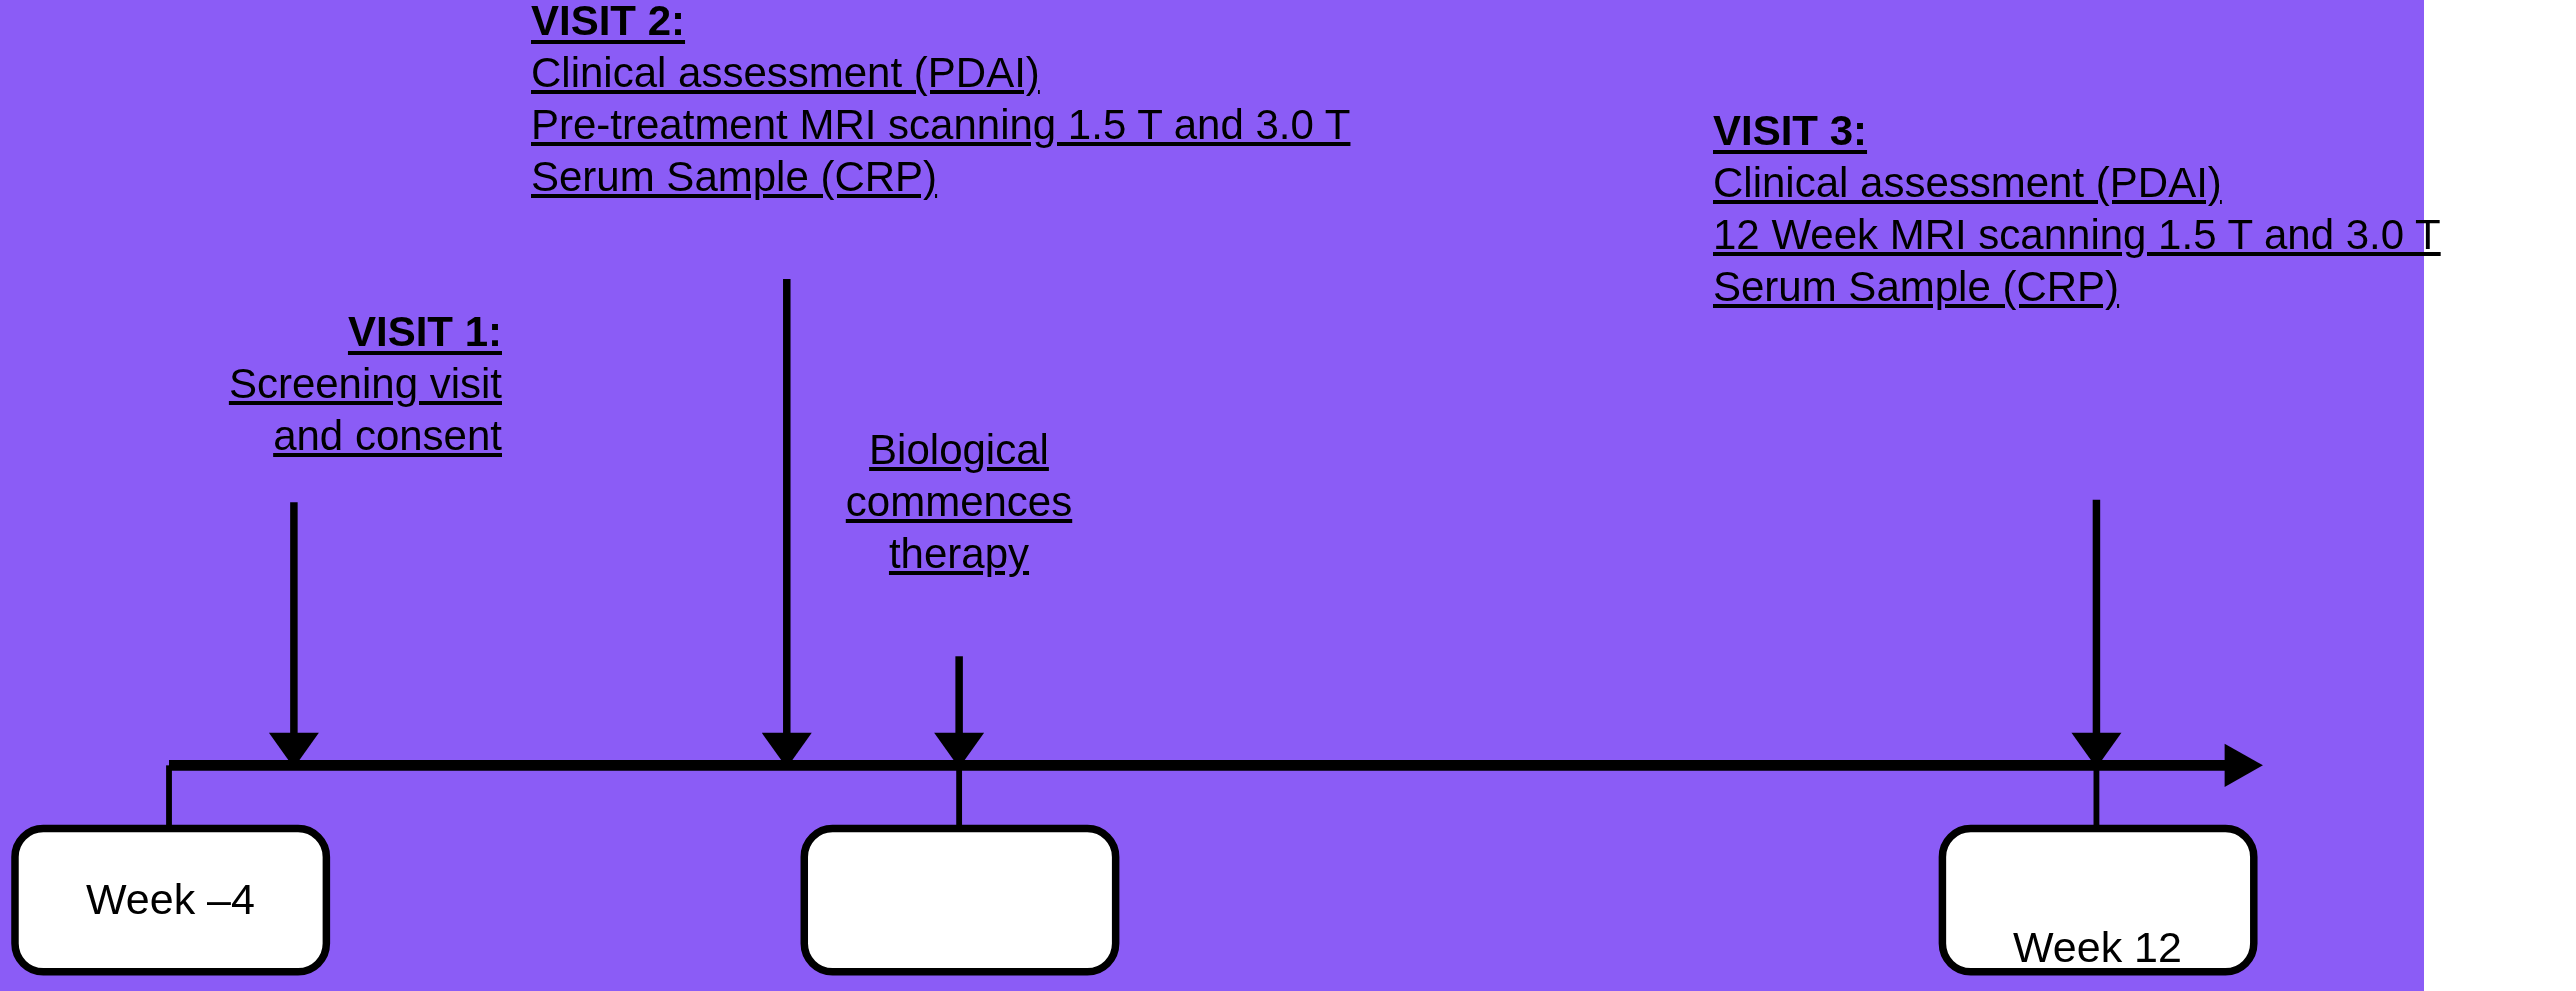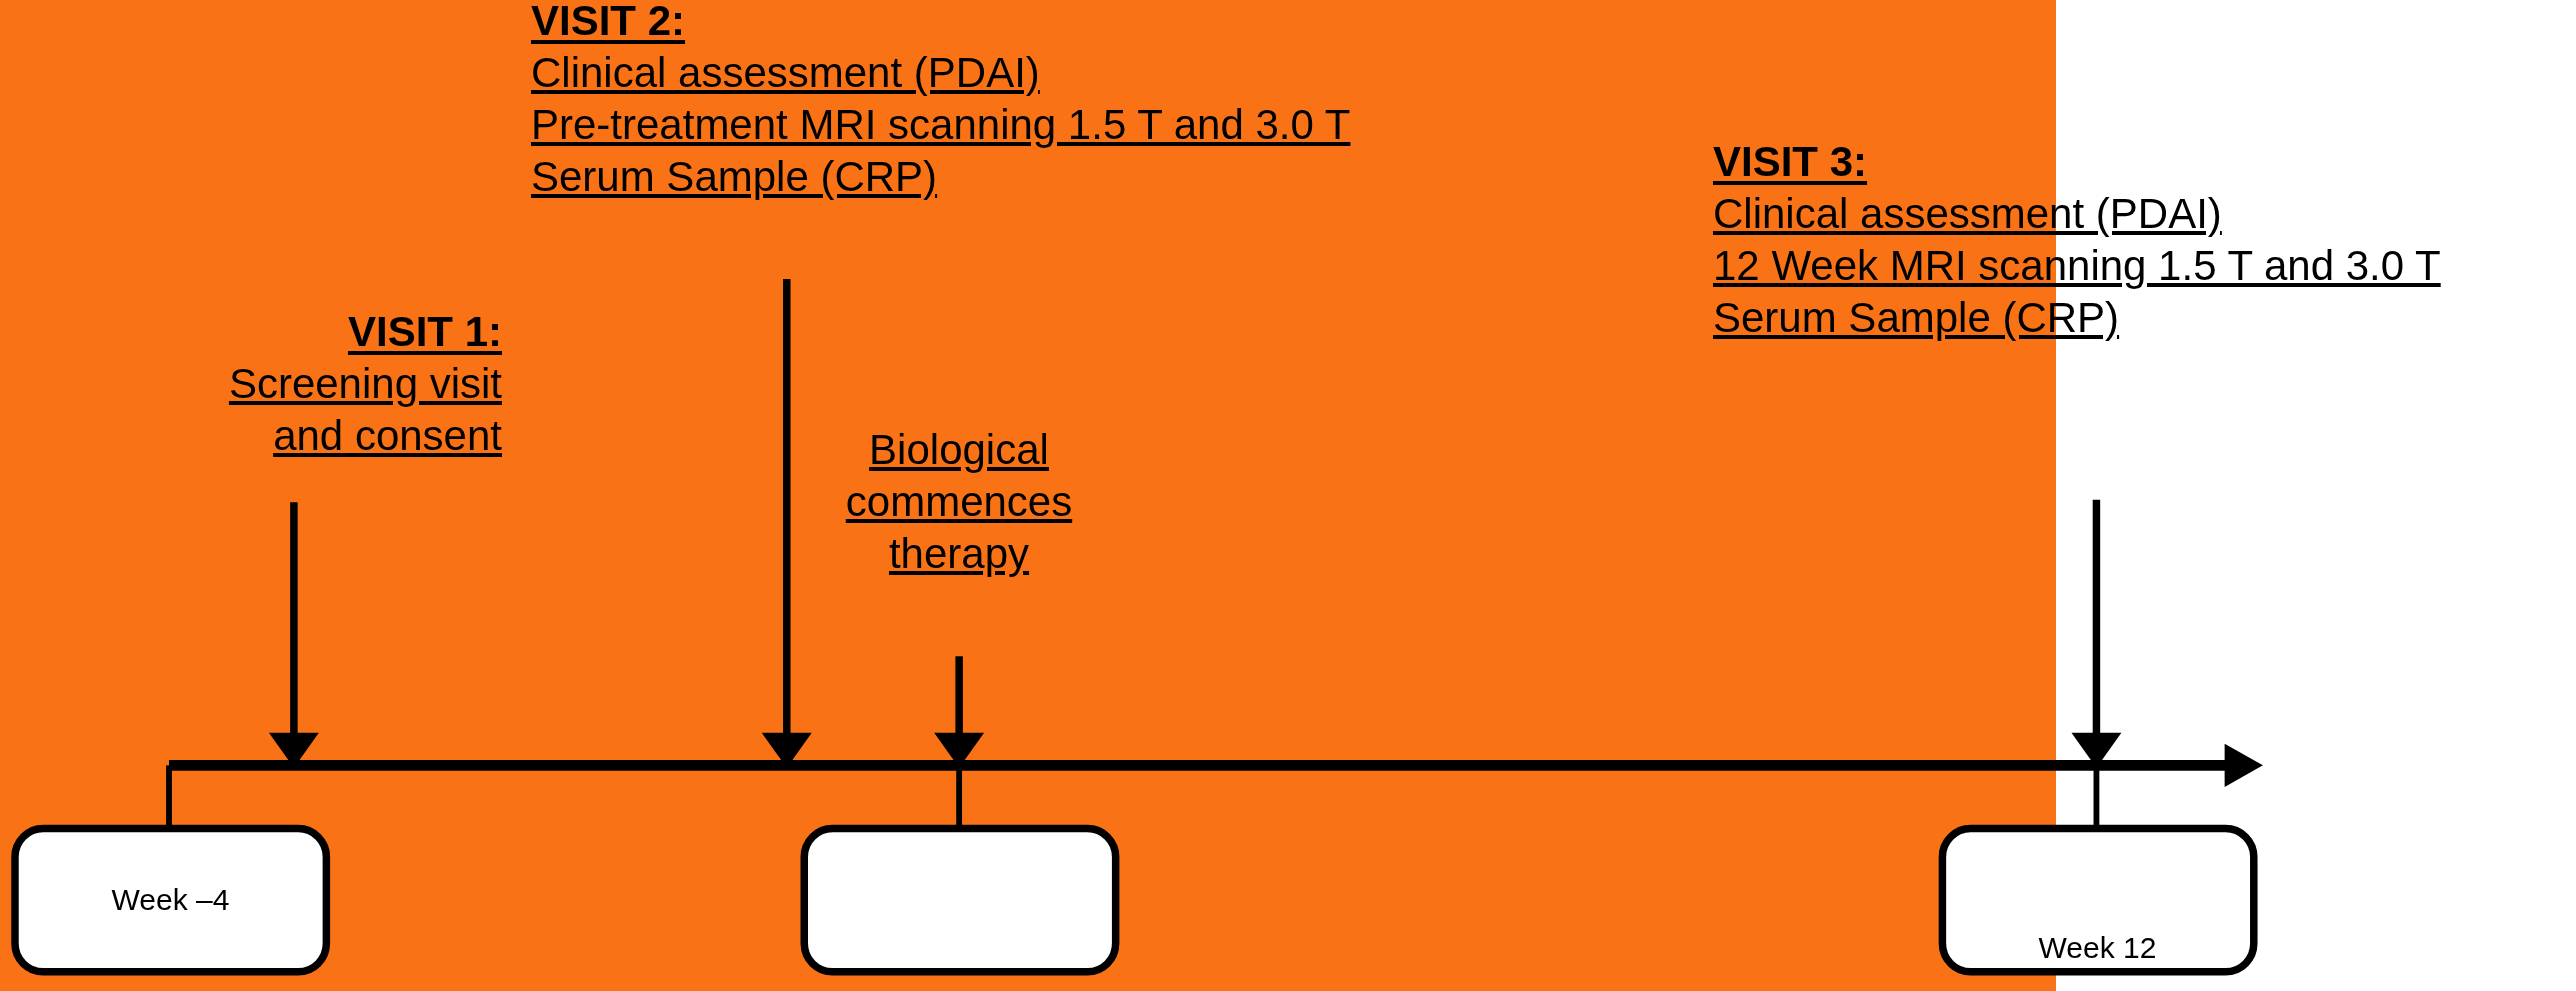--- a/index.html
+++ b/index.html
@@ -10,23 +10,23 @@
   }
   body {
     width: 2576px;
     height: 992px;
     overflow: hidden;
     font-family: "Liberation Sans", sans-serif;
     color: #000000;
   }
   #diagram-root {
     position: relative;
-    width: 2056px;
+    width: 2424px;
     height: 992px;
-    background: #f97316;
+    background: #8b5cf6;
   }
   svg#timeline-svg {
     position: absolute;
     left: 0;
     top: 0;
     width: 2576px;
     height: 992px;
     display: block;
   }
   .txt-layer {
@@ -55,21 +55,21 @@
     font-size: 42px;
     line-height: 52px;
     letter-spacing: 0px;
     text-decoration: underline;
   }
   .centered-block {
     text-align: center;
   }
   .box-label {
     position: absolute;
-    font-size: 30px;
+    font-size: 43px;
     line-height: 43px;
     text-align: center;
     white-space: nowrap;
   }
 </style>
 </head>
 <body>
 
 <div id="diagram-root">
 
@@ -115,21 +115,21 @@
 
   <div class="txt-layer">
 
     <div class="txt-block" style="left:531px; top:-5px;">
       <div class="visit-heading">VISIT 2:</div>
       <div class="visit-line">Clinical assessment (PDAI)</div>
       <div class="visit-line">Pre-treatment MRI scanning 1.5 T and 3.0 T</div>
       <div class="visit-line">Serum Sample (CRP)</div>
     </div>
 
-    <div class="txt-block" style="left:1713px; top:105px;margin-top:31px;">
+    <div class="txt-block" style="left:1713px; top:105px;">
       <div class="visit-heading">VISIT 3:</div>
       <div class="visit-line">Clinical assessment (PDAI)</div>
       <div class="visit-line">12 Week MRI scanning 1.5 T and 3.0 T</div>
       <div class="visit-line">Serum Sample (CRP)</div>
     </div>
 
     <div class="txt-block centered-block" style="left:86px; top:306px; width:416px;text-align:right;">
       <div class="visit-heading">VISIT 1:</div>
       <div class="visit-line">Screening visit</div>
       <div class="visit-line">and consent</div>

